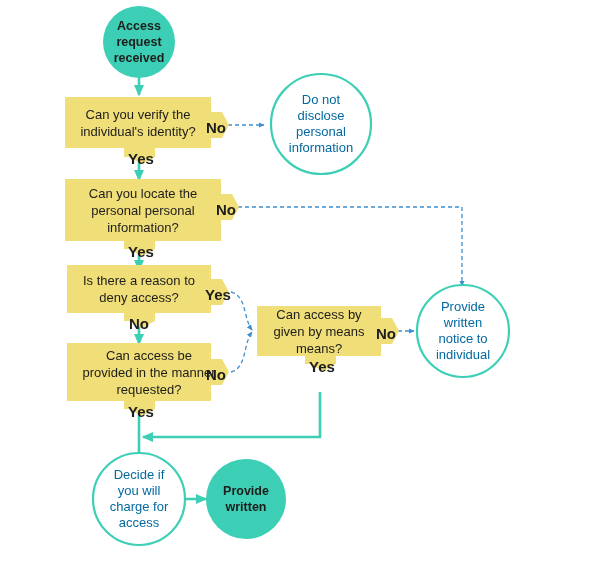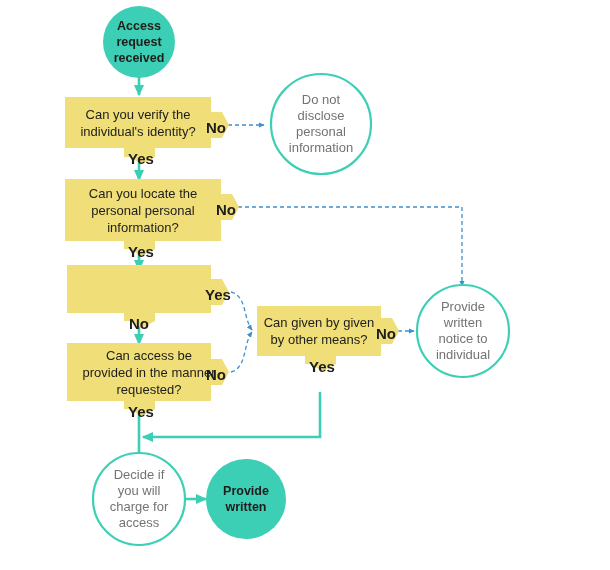--- a/index.html
+++ b/index.html
@@ -39,21 +39,21 @@
     line-height: 17px;
     font-family: "Liberation Sans", sans-serif;
   }
   .circle-text-dark {
     color: #1d1d1b;
     font-size: 12.5px;
     line-height: 16px;
     font-weight: bold;
   }
   .circle-text-grey {
-    color: #737373;
+    color: #0369a1;
     font-size: 13px;
     line-height: 16px;
   }
   .tab-text {
     position: absolute;
     color: #1d1d1b;
     font-size: 15px;
     font-weight: bold;
     text-align: center;
     pointer-events: none;
@@ -156,28 +156,29 @@
   <div class="node-text decision-text" style="left:68px; top:100px; width:140px; height:45px;">Can you verify the individual's identity?</div>
 
   <div class="node-text circle-text-dark" style="left:103px; top:14px; width:72px; height:56px;">Access request received</div>
   <div class="tab-text" style="left:205px; top:119px; width:22px;">No</div>
   <div class="tab-text" style="left:128px; top:150px; width:24px;">Yes</div>
 
   <div class="node-text decision-text" style="left:68px; top:182px; width:150px; height:56px;">Can you locate the personal personal information?</div>
   <div class="tab-text" style="left:215px; top:201px; width:22px;">No</div>
   <div class="tab-text" style="left:128px; top:243px; width:24px;">Yes</div>
 
+  <div class="node-text decision-text" style="left:70px; top:268px; width:138px; height:42px;">Is there a reason to deny access?</div>
   <div class="tab-text" style="left:205px; top:286px; width:24px;">Yes</div>
   <div class="tab-text" style="left:128px; top:315px; width:22px;">No</div>
 
   <div class="node-text decision-text" style="left:80px; top:346px; width:138px; height:52px;">Can access be provided in the manner requested?</div>
   <div class="tab-text" style="left:205px; top:366px; width:22px;">No</div>
   <div class="tab-text" style="left:128px; top:403px; width:24px;">Yes</div>
 
-  <div class="node-text decision-text" style="left:260px; top:309px; width:118px; height:44px;">Can given by given by other means?</div>
+  <div class="node-text decision-text" style="left:260px; top:309px; width:118px; height:44px;">Can access by given by means means?</div>
   <div class="tab-text" style="left:375px; top:325px; width:22px;">No</div>
   <div class="tab-text" style="left:309px; top:358px; width:24px;">Yes</div>
 
   <div class="node-text circle-text-grey" style="left:279px; top:90px; width:84px; height:68px;">Do not disclose personal information</div>
 
   <div class="node-text circle-text-grey" style="left:425px; top:299px; width:76px; height:64px;">Provide written notice to individual</div>
 
   <div class="node-text circle-text-grey" style="left:102px; top:467px; width:74px; height:64px;">Decide if you will charge for access</div>
 
   <div class="node-text circle-text-dark" style="left:212px; top:477px; width:68px; height:44px;">Provide written</div>

